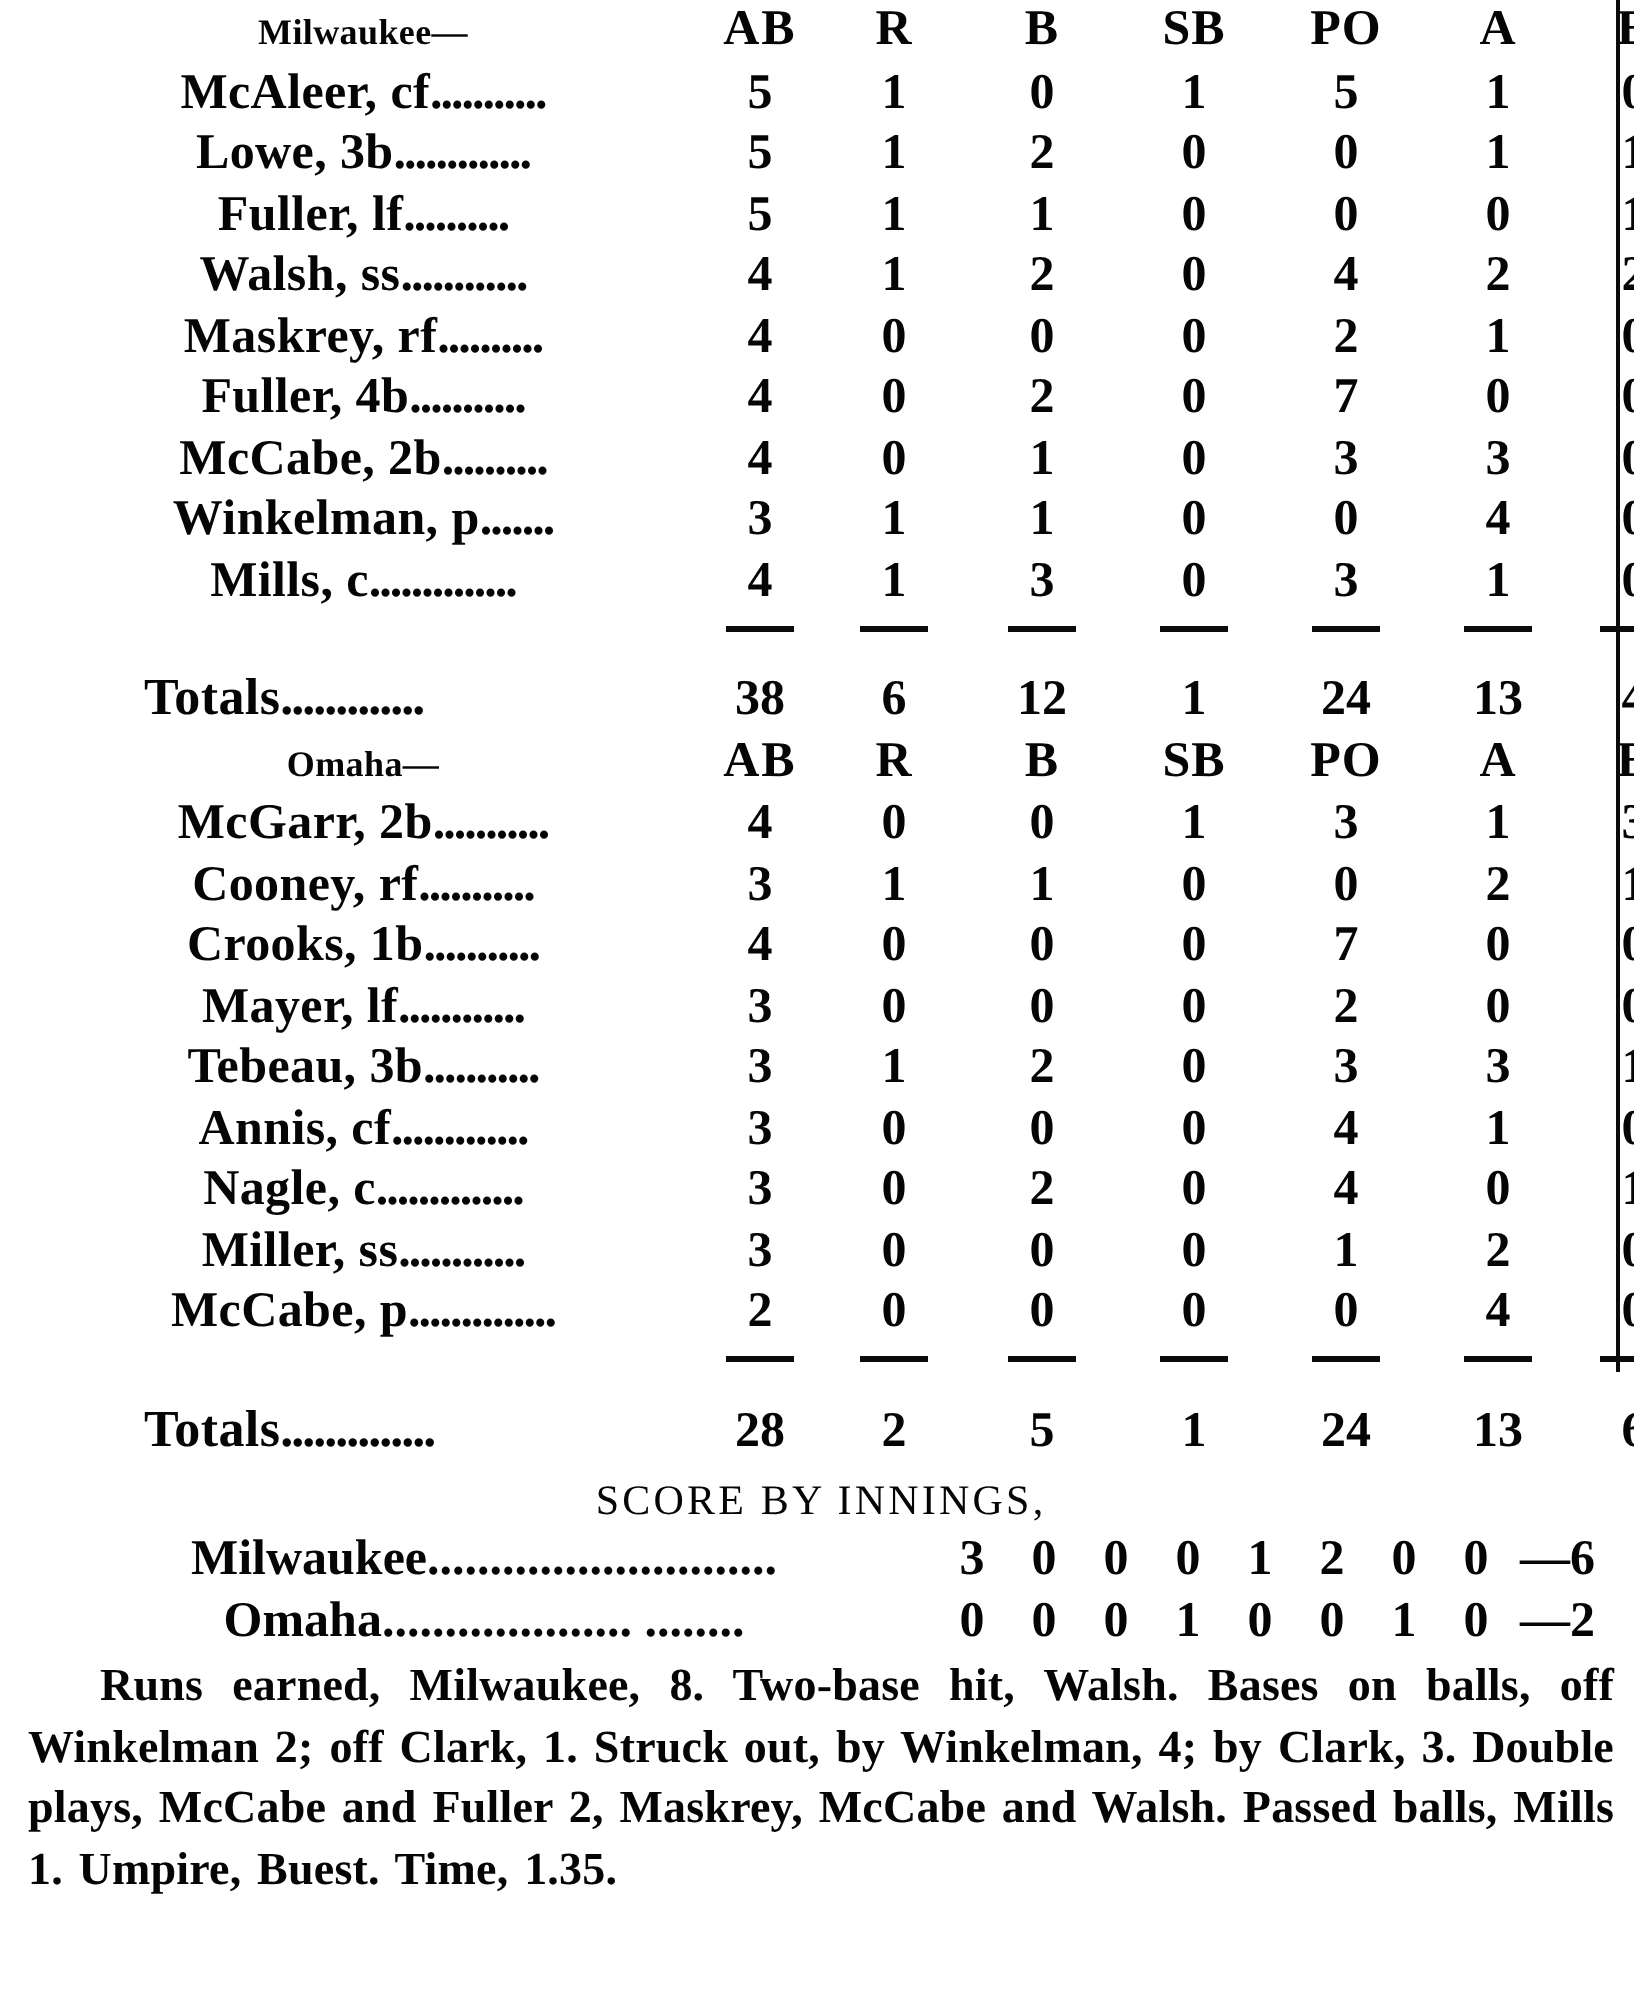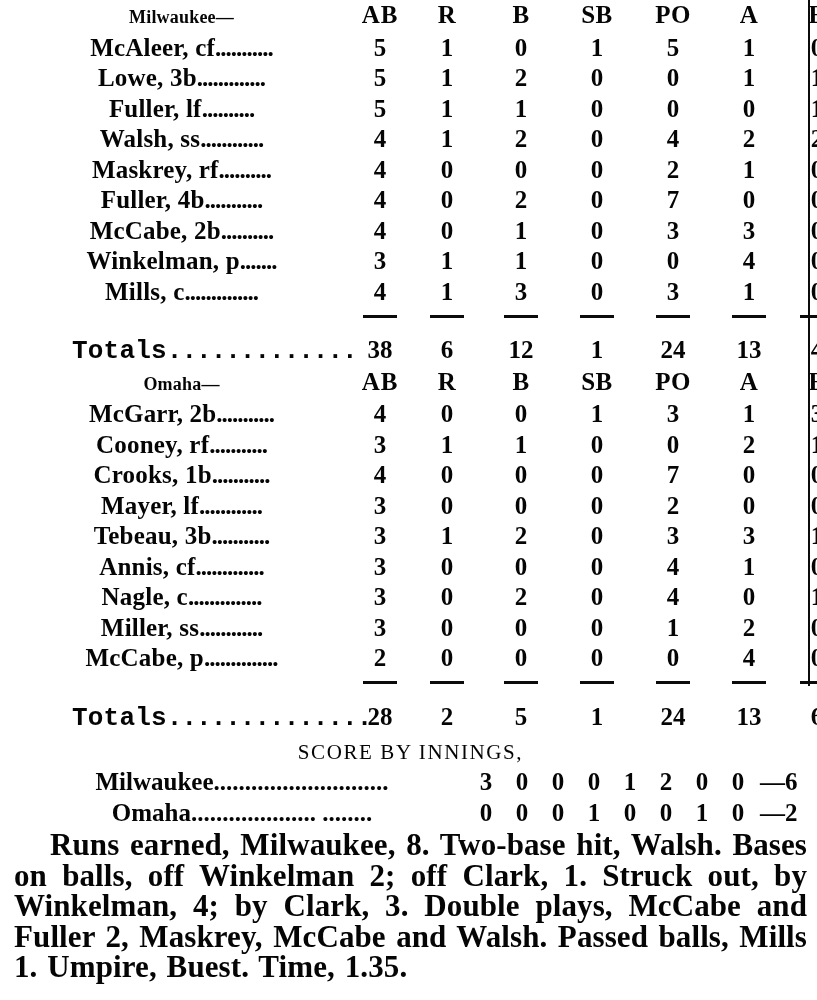--- a/index.html
+++ b/index.html
@@ -102,21 +102,20 @@
     display: inline-block;
     width: 34px;
     height: 3px;
     background: #111;
     vertical-align: middle;
   }
   tr.totals td.name {
     text-align: left;
     padding-left: 58px;
     font-size: 26px;
-    font-family: Liberation Mono, monospace;
   }
   
   .sbi-title {
     text-align: center;
     font-size: 21px;
     font-weight: normal;
     letter-spacing: 1.6px;
     margin: 7px 0 1px 0;
   }
   table.innings {
@@ -133,21 +132,21 @@
     text-align: center;
   }
   table.innings td.tname {
     text-align: center;
     width: 452px;
     padding-left: 2px;
   }
   table.innings td.ing { width: 36px; }
   table.innings td.fin { width: 98px; text-align: left; padding-left: 4px;}
   .notes {
-    font-size: 31px;
+    font-size: 23px;
     line-height: 30.5px;
     font-weight: bold;
     text-align: justify;
     margin-top: 2px;
     letter-spacing: 0.1px;
     word-spacing: 2px;
   }
   .notes .indent { display:inline-block; width: 36px; }
 </style>
 </head>

